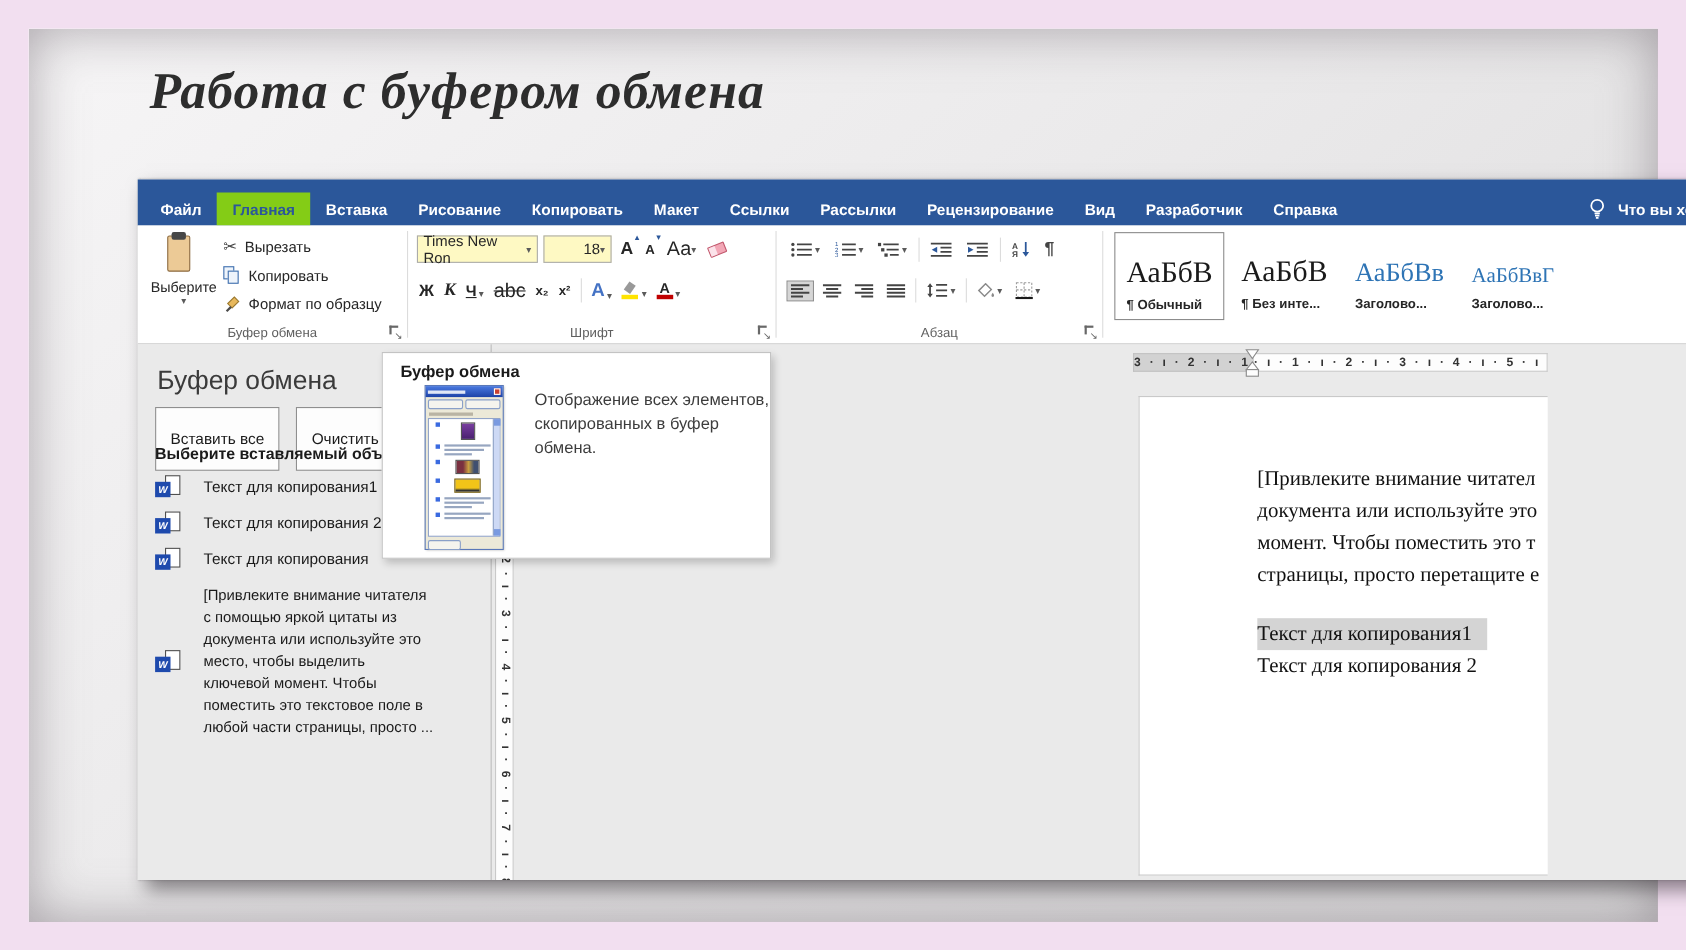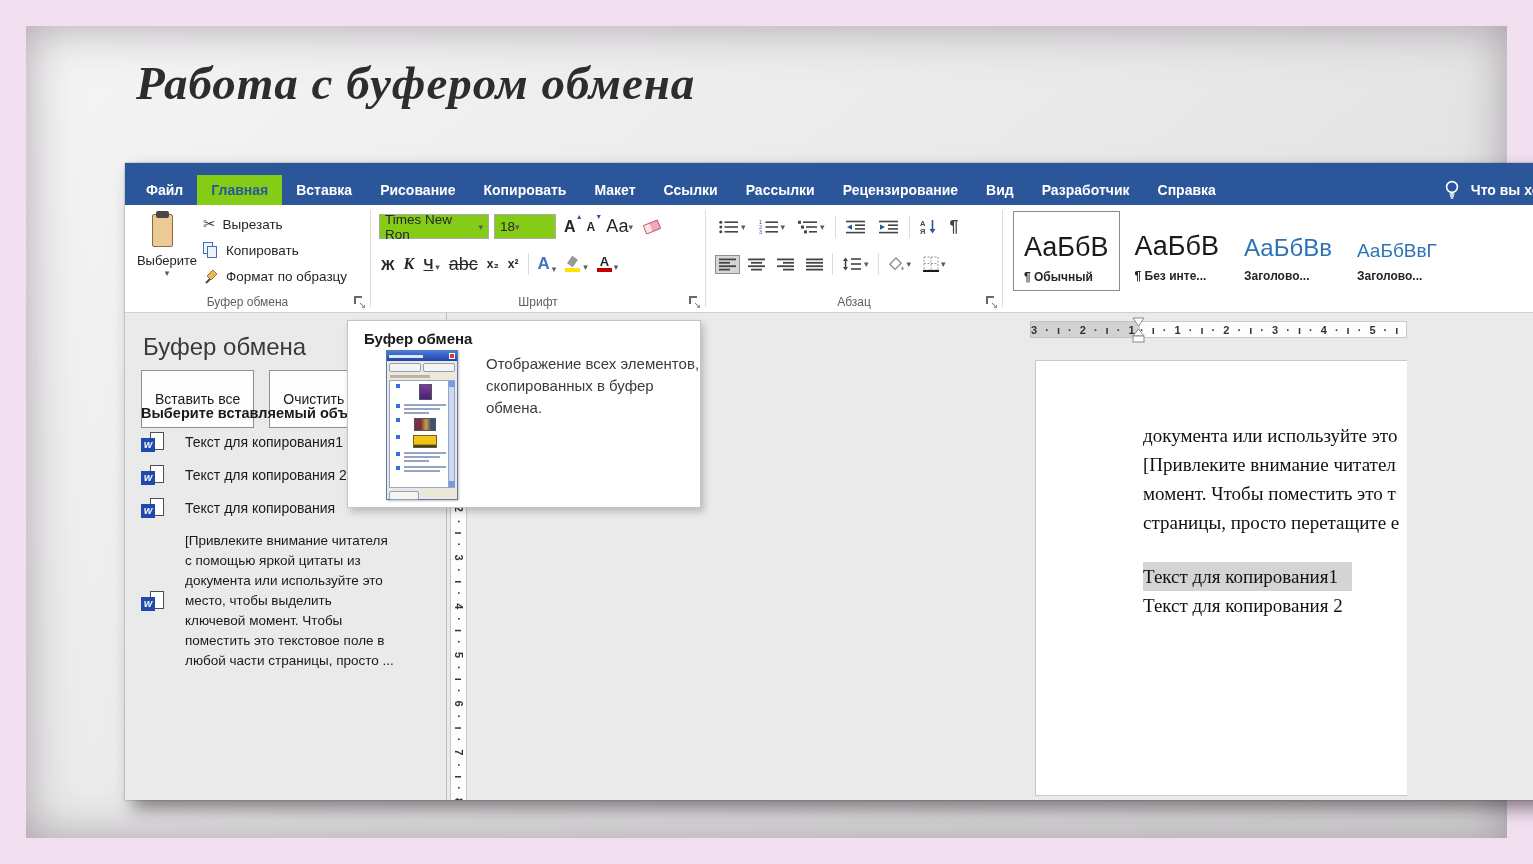--- a/index.html
+++ b/index.html
@@ -72,22 +72,22 @@
   .cmd-col { position:absolute; left:78px; top:6px; display:flex; flex-direction:column; }
   .small-cmd { display:flex; align-items:center; gap:7px; height:26px; font-size:13.5px; white-space:nowrap; cursor:pointer; }
   .cut-ic { font-size:15px; color:#444; }
   .copy-ic { width:16px; height:16px; position:relative; }
   .copy-ic i { position:absolute; width:10px; height:12px; background:#eef4fb; border:1px solid #3f6fae; }
   .copy-ic i:first-child { left:0; top:0; }
   .copy-ic i:last-child { left:4px; top:4px; }
   
   .fg-row1 { position:absolute; left:8px; top:9px; display:flex; align-items:center; gap:5px; }
   .combo {
-    border:1px solid #ababab; background:#84cc16; height:25px;
-    display:flex; align-items:center; justify-content:flex-start;
+    border:1px solid #ababab; background:#fef9c3; height:25px;
+    display:flex; align-items:center; justify-content:flex-end;
     padding:0 5px; font-size:13.5px; cursor:pointer;
   }
   .combo.name { width:110px; } .combo.size { width:62px; }
   .ibtn { display:flex; align-items:center; padding:0 3px; height:25px; cursor:pointer; position:relative; }
   .grow-a { font-size:16px; font-weight:600; }
   .shrink-a { font-size:12px; font-weight:600; }
   .tri { position:absolute; top:-1px; right:-4px; font-size:7px; color:#2b579a; }
   .case-a { font-size:18px; }
   .eraser { width:16px; height:10px; background:#f2a7b6; border:1px solid #c2596e; transform:rotate(-22deg); border-radius:1px; position:relative; }
   .eraser::after { content:""; position:absolute; left:0; top:0; bottom:0; width:6px; background:#fbe3ea; }
@@ -109,21 +109,21 @@
   
   .pg-row1 { position:absolute; left:10px; top:9px; display:flex; align-items:center; gap:7px; height:25px; }
   .pg-row2 { position:absolute; left:10px; top:46px; display:flex; align-items:center; gap:6px; height:26px; }
   .pbtn { display:flex; align-items:center; gap:2px; padding:2px 3px; cursor:pointer; }
   .pbtn.selected { background:#d6d6d6; outline:1px solid #8f8f8f; }
   .pilcrow { font-size:16px; font-weight:600; color:#444; }
   
   .styles-row { position:absolute; left:10px; top:6px; display:flex; gap:5px; }
   .style-item { height:80px; padding:5px 10px 3px; white-space:nowrap; cursor:pointer; }
   .style-item.selected { border:1px solid #8c8c8c; background:#fff; }
-  .sample { height:46px; display:flex; align-items:flex-end; font-family:Liberation Sans, sans-serif; color:#1a1a1a;text-align:center; }
+  .sample { height:46px; display:flex; align-items:flex-end; font-family:Liberation Serif, serif; color:#1a1a1a;text-align:center; }
   .s1,.s2 { font-size:27px; }
   .s3 { font-size:24px; color:#2e74b5; }
   .s4 { font-size:19px; color:#2e74b5; }
   .style-label { font-size:12px; color:#262626; margin-top:7px;font-weight:bold; }
   
   .taskpane {
     position:absolute; left:0; top:150px; width:322px; bottom:0;
     background:#eaeaea; border-right:1px solid #bdbdbd;
   }
   .tp-title { position:absolute; left:18px; top:20px; font-size:24px; color:#3a3a3a; }
@@ -576,22 +576,22 @@
         <svg width="15" height="26" viewBox="0 0 15 26">
             <polygon points="2,1 13,1 7.5,9" fill="#fdfdfd" stroke="#8a8a8a"></polygon>
             <polygon points="7.5,12 13,19 2,19" fill="#fdfdfd" stroke="#8a8a8a"></polygon>
             <rect x="2" y="19" width="11" height="6" fill="#fdfdfd" stroke="#8a8a8a"></rect>
           </svg>
       </div>
     </div>
 
     <div class="page">
       <div class="doc-text">
+        <div>[Привлеките внимание читател</div>
         <div>документа или используйте это</div>
-        <div>[Привлеките внимание читател</div>
         <div>момент. Чтобы поместить это т</div>
         <div>страницы, просто перетащите е</div>
         <div class="copy-block">
           <div><span class="copy-hl">Текст для копирования1</span></div>
           <div>Текст для копирования 2</div>
         </div>
       </div>
     </div>
 
     <div class="tooltip">

